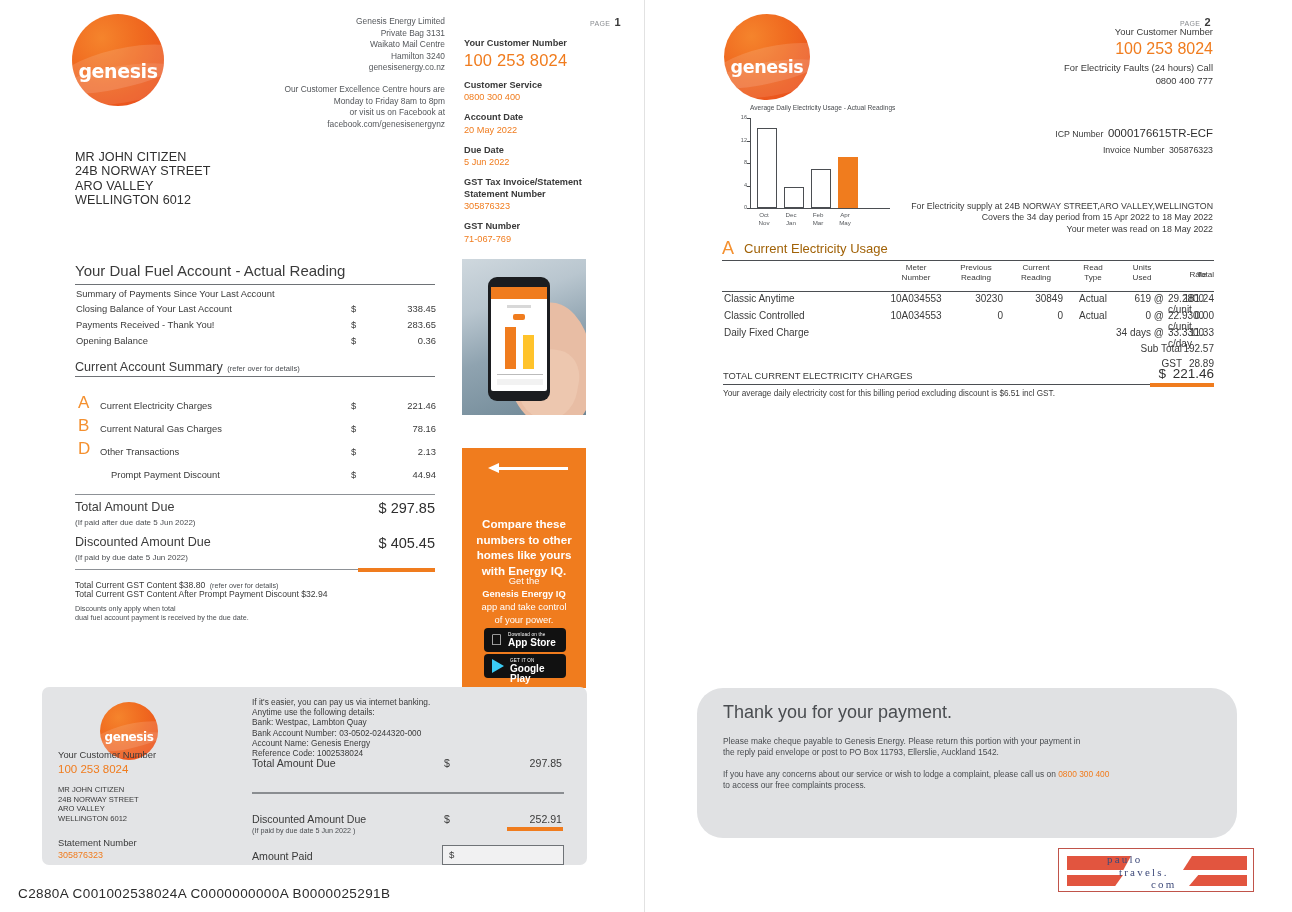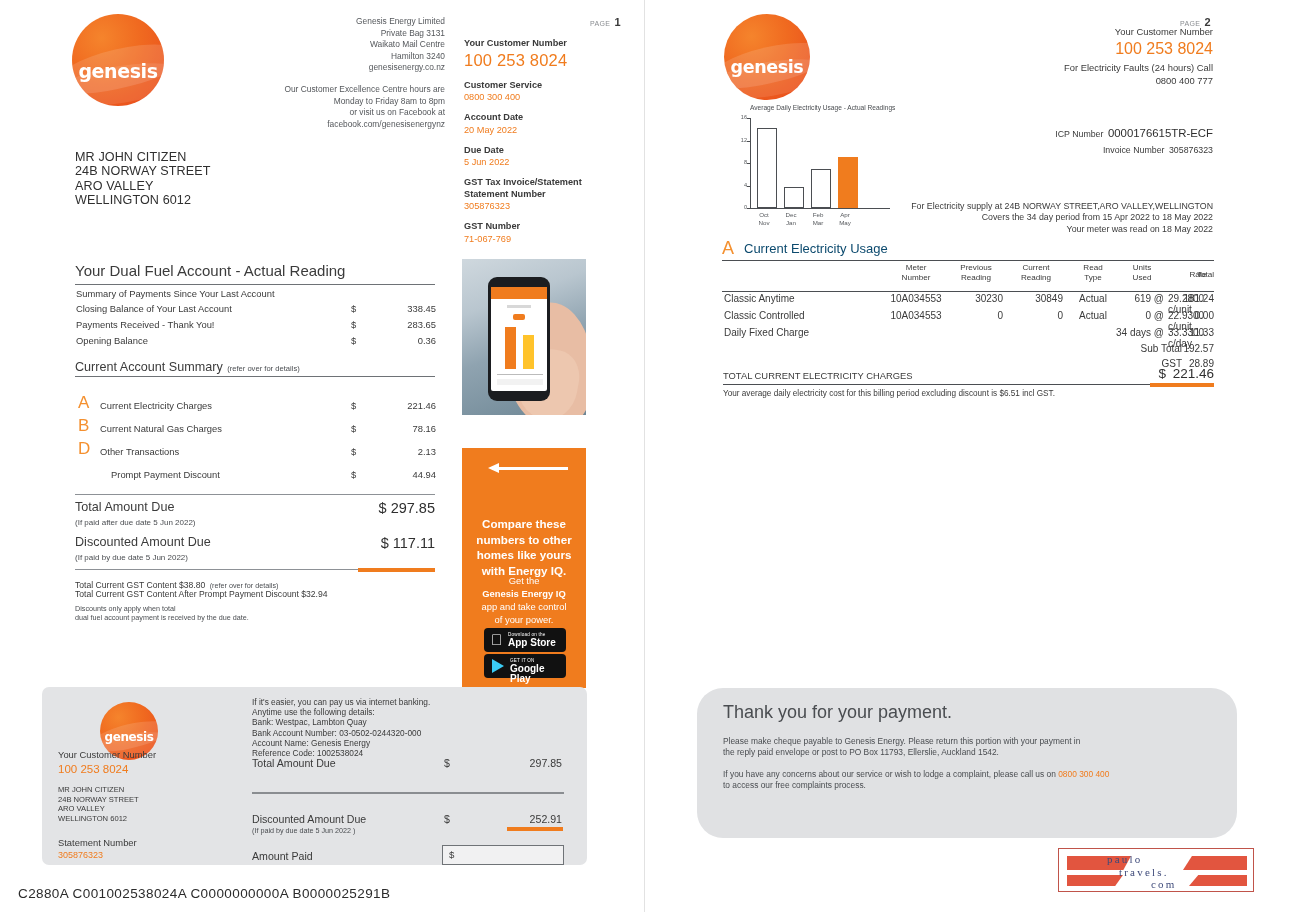--- a/index.html
+++ b/index.html
@@ -264,21 +264,21 @@
     </div>
   </div>
 
   <div class="abs rule-thin" style="left:75px;top:494px;width:360px;height:0;"></div>
   <div class="abs tot-lbl" style="left:75px;top:500px;">Total Amount Due</div>
   <div class="abs tot-sub" style="left:75px;top:518px;">(If paid after due date 5 Jun 2022)</div>
   <div class="abs tot-amt" style="left:300px;top:500px;width:135px;">$ 297.85</div>
 
   <div class="abs tot-lbl" style="left:75px;top:535px;">Discounted Amount Due</div>
   <div class="abs tot-sub" style="left:75px;top:553px;">(If paid by due date 5 Jun 2022)</div>
-  <div class="abs tot-amt" style="left:300px;top:535px;width:135px;">$ 117.11</div>
+  <div class="abs tot-amt" style="left:300px;top:535px;width:135px;">$ 405.45</div>
 
   <div class="abs rule-thin" style="left:75px;top:569px;width:360px;height:0;"></div>
   <div class="abs" style="left:358px;top:568px;width:77px;height:4px;background:#f07c1e;"></div>
 
   <div class="abs" style="left:75px;top:574px;">
     <span class="gstline">Total Current GST Content $38.80</span>
     <span style="font-size:7.2px;color:#4a4d51;">(refer over for details)</span>
   </div>
   <div class="abs gstline" style="left:75px;top:589px;">Total Current GST Content After Prompt Payment Discount $32.94</div>
   <div class="abs fineprint" style="left:75px;top:604px;">
@@ -441,21 +441,21 @@
       <div>Mar</div>
     </div>
     <div class="tick-lbl abs" style="left:110px;top:107px;width:26px;">
       <div>Apr</div>
       <div>May</div>
     </div>
   </div>
 
   <div class="abs" style="left:722px;top:240px;">
     <span class="abs" style="left:0;top:-2px;font-size:18px;color:#f4902f;">A</span>
-    <span class="abs" style="left:22px;top:1px;font-size:13px;color:#0c4a6e;white-space:nowrap;">Current Electricity Usage</span>
+    <span class="abs" style="left:22px;top:1px;font-size:13px;color:#a16207;white-space:nowrap;">Current Electricity Usage</span>
   </div>
 
   <div class="abs" style="left:722px;top:260px;width:492px;">
     <div style="position:absolute;left:0;top:0;width:492px;height:1.3px;background:#4b4e52;"></div>
 
     <div class="th abs" style="left:165px;top:3px;width:58px;">
       <div>Meter</div>
         <div>Number</div>
     </div>
     <div class="th abs" style="left:225px;top:3px;width:58px;">

